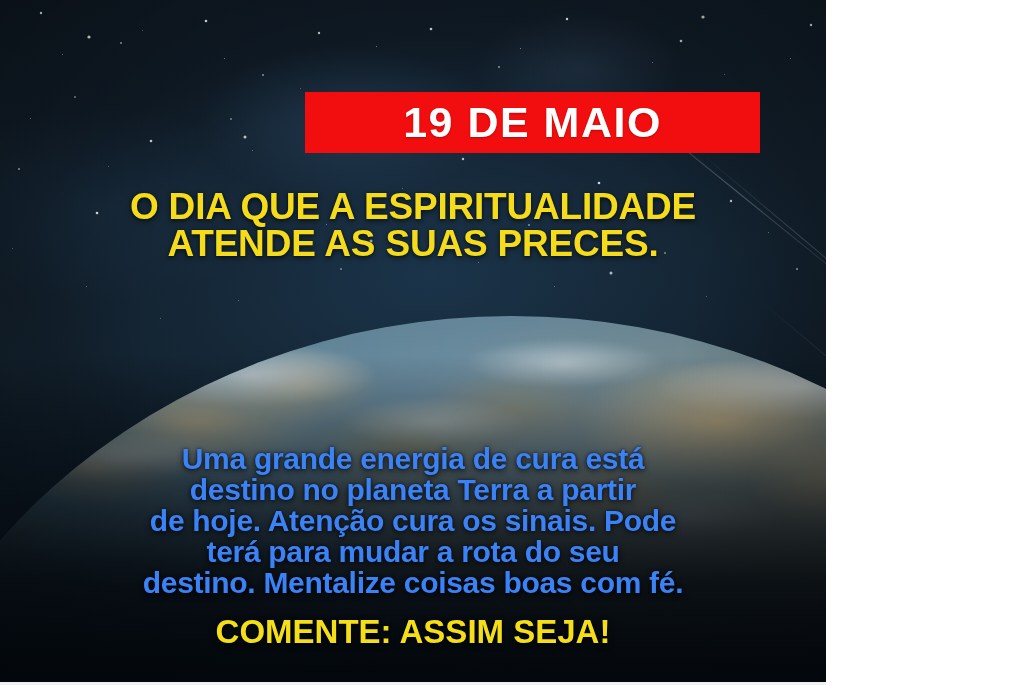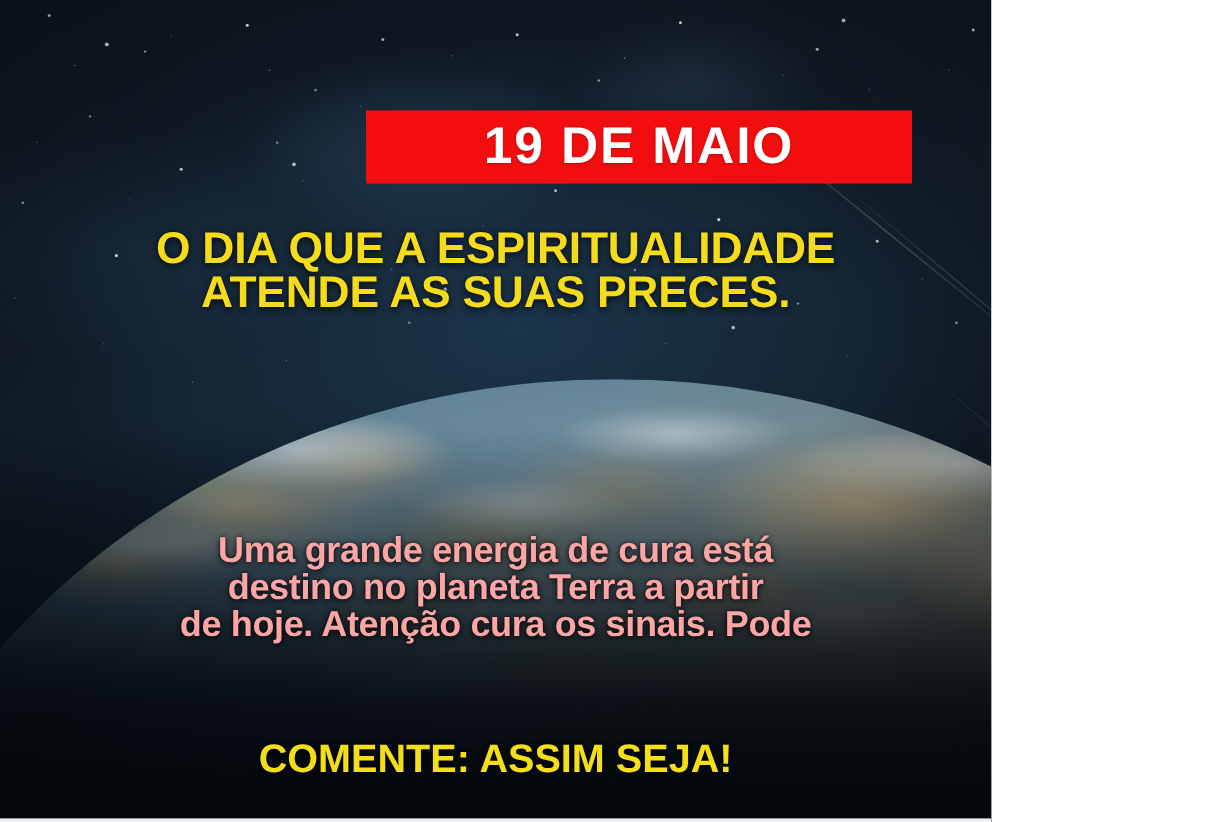--- a/index.html
+++ b/index.html
@@ -239,21 +239,21 @@
     padding:0 56px;
     margin-top:20px;
   }
   #headline .hl-line { display:block; white-space:nowrap; }
 
   
   #body-copy {
     position:absolute;
     left:0; right:0; top:443px;
     text-align:center;
-    color:#fca5a5;
+    color:#3b82f6;
     font-size:30px;
     font-weight:bold;
     line-height:31px;
     letter-spacing:-0.3px;
     text-shadow:0 2px 6px rgba(0,0,0,.72), 0 0 3px rgba(0,0,0,.6);
     padding:0 40px;
   }
   #body-copy .bd-line { display:block; white-space:nowrap; }
 
   
@@ -314,20 +314,22 @@
 
     <div id="headline">
       <span class="hl-line">O DIA QUE A ESPIRITUALIDADE</span>
       <span class="hl-line">ATENDE AS SUAS PRECES.</span>
     </div>
 
     <div id="body-copy">
       <span class="bd-line">Uma grande energia de cura está</span>
       <span class="bd-line">destino no planeta Terra a partir</span>
       <span class="bd-line">de hoje. Atenção cura os sinais. Pode</span>
+      <span class="bd-line">terá para mudar a rota do seu</span>
+      <span class="bd-line">destino. Mentalize coisas boas com fé.</span>
     </div>
 
     <div id="cta">COMENTE: ASSIM SEJA!</div>
 
   </div>
 
   <div id="bottom-strip"></div>
 </div>
 
 </body></html>

